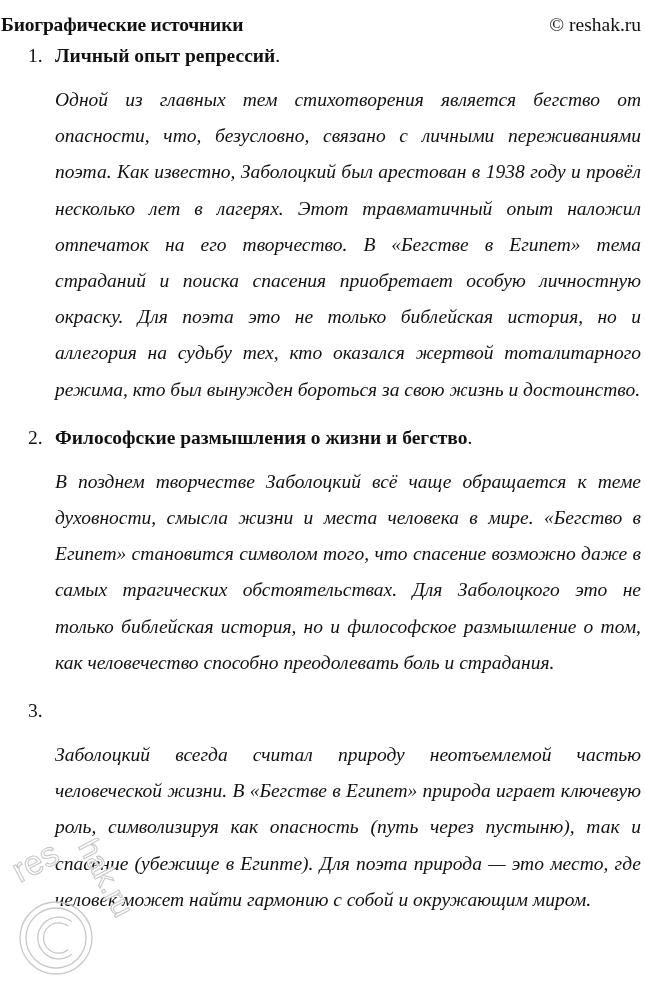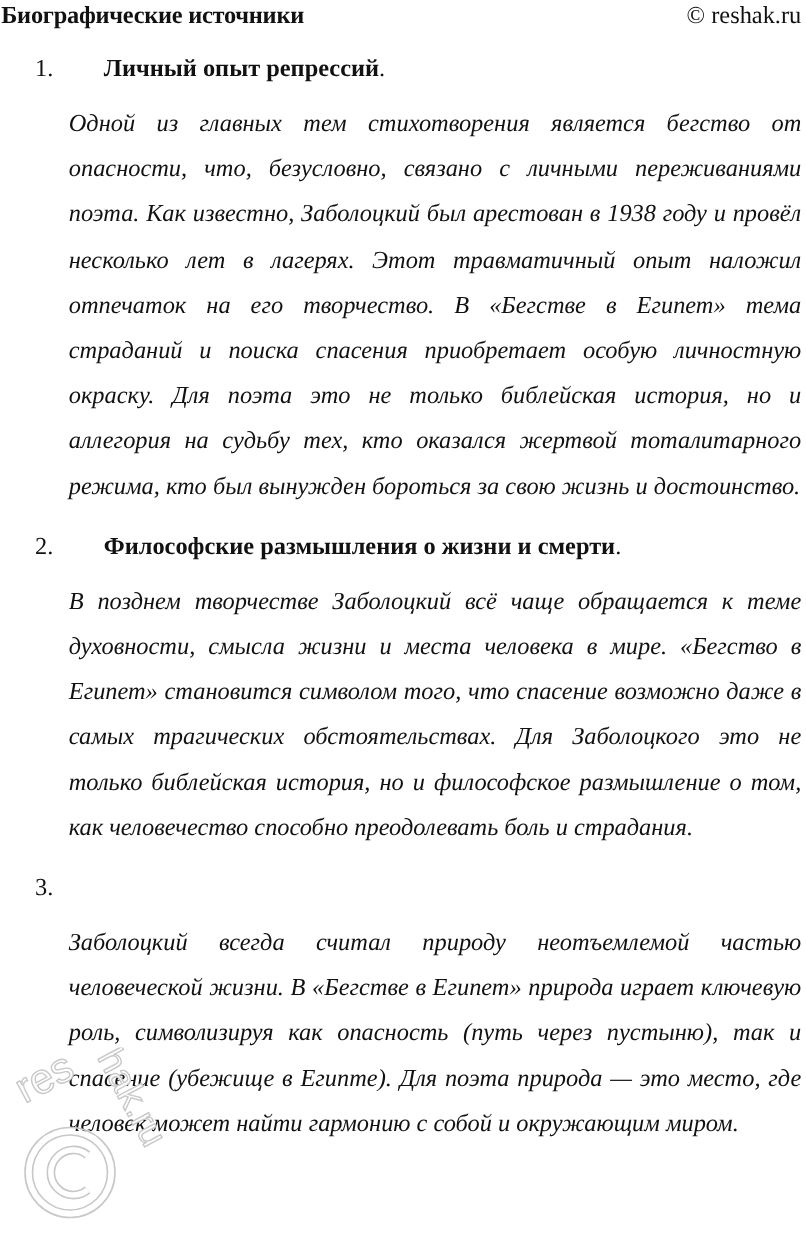--- a/index.html
+++ b/index.html
@@ -11,21 +11,21 @@
       width: 645px;
       height: 990px;
       position: relative;
       overflow: hidden;
       font-family: "Liberation Serif", "DejaVu Serif", serif;
       color: #111111;
     }
     .header {
       position: absolute;
       left: 0;
-      top: 4px;
+      top: 16px;
       width: 645px;
       height: 26px;
     }
     .header-title {
       position: absolute;
       left: 1px;
       top: -2px;
       font-size: 19.5px;
       font-weight: bold;
       letter-spacing: -0.2px;
@@ -55,21 +55,20 @@
       position: absolute;
       left: 28px;
       top: 0;
     }
     .section-title {
       position: absolute;
       left: 55px;
       top: 0;
       font-weight: bold;
       white-space: nowrap;
-      margin-left: 28px;
     }
     .section-title-dot {
       font-weight: normal;
     }
     .section-body {
       margin: 8px 0 0 55px;
       width: 586px;
       font-size: 19.5px;
       line-height: 36.2px;
       text-align: justify;
@@ -102,21 +101,21 @@
     <div class="section-heading">
       <span class="section-number">1.</span>
       <span class="section-title"><span>Личный опыт репрессий</span><span class="section-title-dot">.</span></span>
     </div>
     <p class="section-body">Одной из главных тем стихотворения является бегство от опасности, что, безусловно, связано с личными переживаниями поэта. Как известно, Заболоцкий был арестован в 1938 году и провёл несколько лет в лагерях. Этот травматичный опыт наложил отпечаток на его творчество. В «Бегстве в Египет» тема страданий и поиска спасения приобретает особую личностную окраску. Для поэта это не только библейская история, но и аллегория на судьбу тех, кто оказался жертвой тоталитарного режима, кто был вынужден бороться за свою жизнь и достоинство.</p>
   </div>
 
   <div class="section">
     <div class="section-heading">
       <span class="section-number">2.</span>
-      <span class="section-title"><span>Философские размышления о жизни и смерти</span><span class="section-title-dot">.</span></span>
+      <span class="section-title"><span>Философские размышления о жизни и бегство</span><span class="section-title-dot">.</span></span>
     </div>
     <p class="section-body">В позднем творчестве Заболоцкий всё чаще обращается к теме духовности, смысла жизни и места человека в мире. «Бегство в Египет» становится символом того, что спасение возможно даже в самых трагических обстоятельствах. Для Заболоцкого это не только библейская история, но и философское размышление о том, как человечество способно преодолевать боль и страдания.</p>
   </div>
 
   <div class="section">
     <div class="section-heading">
       <span class="section-number">3.</span>
     </div>
     <p class="section-body">Заболоцкий всегда считал природу неотъемлемой частью человеческой жизни. В «Бегстве в Египет» природа играет ключевую роль, символизируя как опасность (путь через пустыню), так и спасение (убежище в Египте). Для поэта природа — это место, где человек может найти гармонию с собой и окружающим миром.</p>
   </div>

